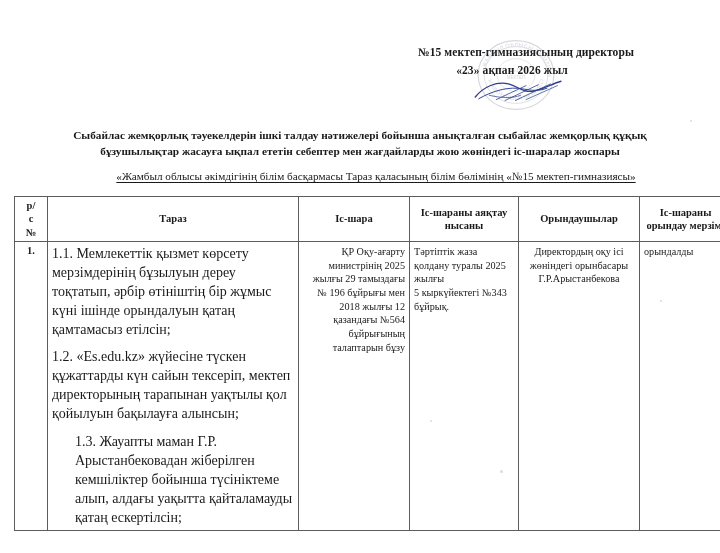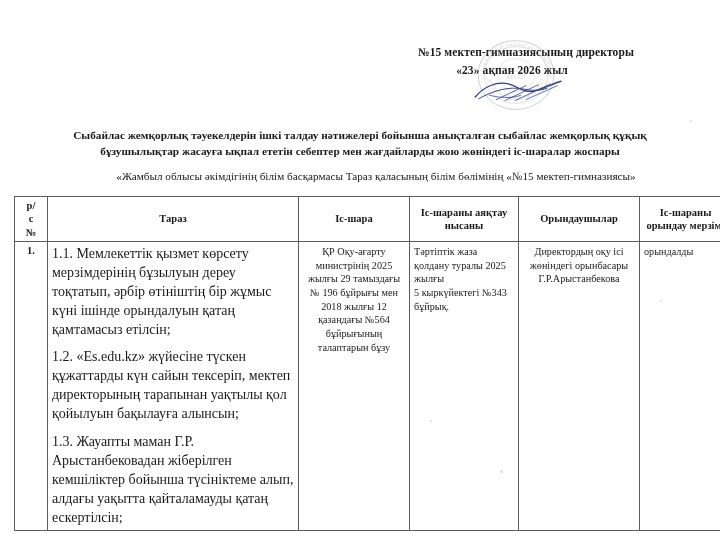--- a/index.html
+++ b/index.html
@@ -86,20 +86,21 @@
   .doc-subtitle {
     position: absolute;
     top: 168px;
     left: 60px;
     width: 600px;
     text-align: center;
     font-size: 11.2px;
     line-height: 1.45;
   }
   .doc-subtitle span {
+    text-decoration: underline;
     text-underline-offset: 2px;
     margin-left: 32px;
   }
 
   
   .tbl-wrap {
     position: absolute;
     top: 196px;
     left: 14px;
     width: 693px;
@@ -137,27 +138,27 @@
     font-weight: bold;
     font-size: 10.5px;
   }
   td.rec {
     font-size: 14px;
     line-height: 1.35;
     text-align: left;
     padding: 4px 5px 4px 6px;
   }
   td.rec p { margin: 0 0 9px 0; }
-  td.rec p:last-child { margin-bottom: 0; }
+  td.rec p:last-child { margin-bottom: 0; margin-left: 23px; }
 
   td.mea, td.form, td.exec, td.term {
     font-size: 10.2px;
     line-height: 1.34;
   }
-  td.mea  { text-align: center; padding-top: 42px; }
+  td.mea  { text-align: right; padding-top: 42px; }
   td.form { text-align: left;   padding-top: 46px; padding-left: 5px; margin-left: 44px; }
   td.exec { text-align: center; padding-top: 60px; }
   td.term { text-align: left;   padding-top: 70px; padding-left: 5px; }
 
   .row-body { height: 196px; }
 
   
   .speck {
     position: absolute;
     background: #b9b9c4;

